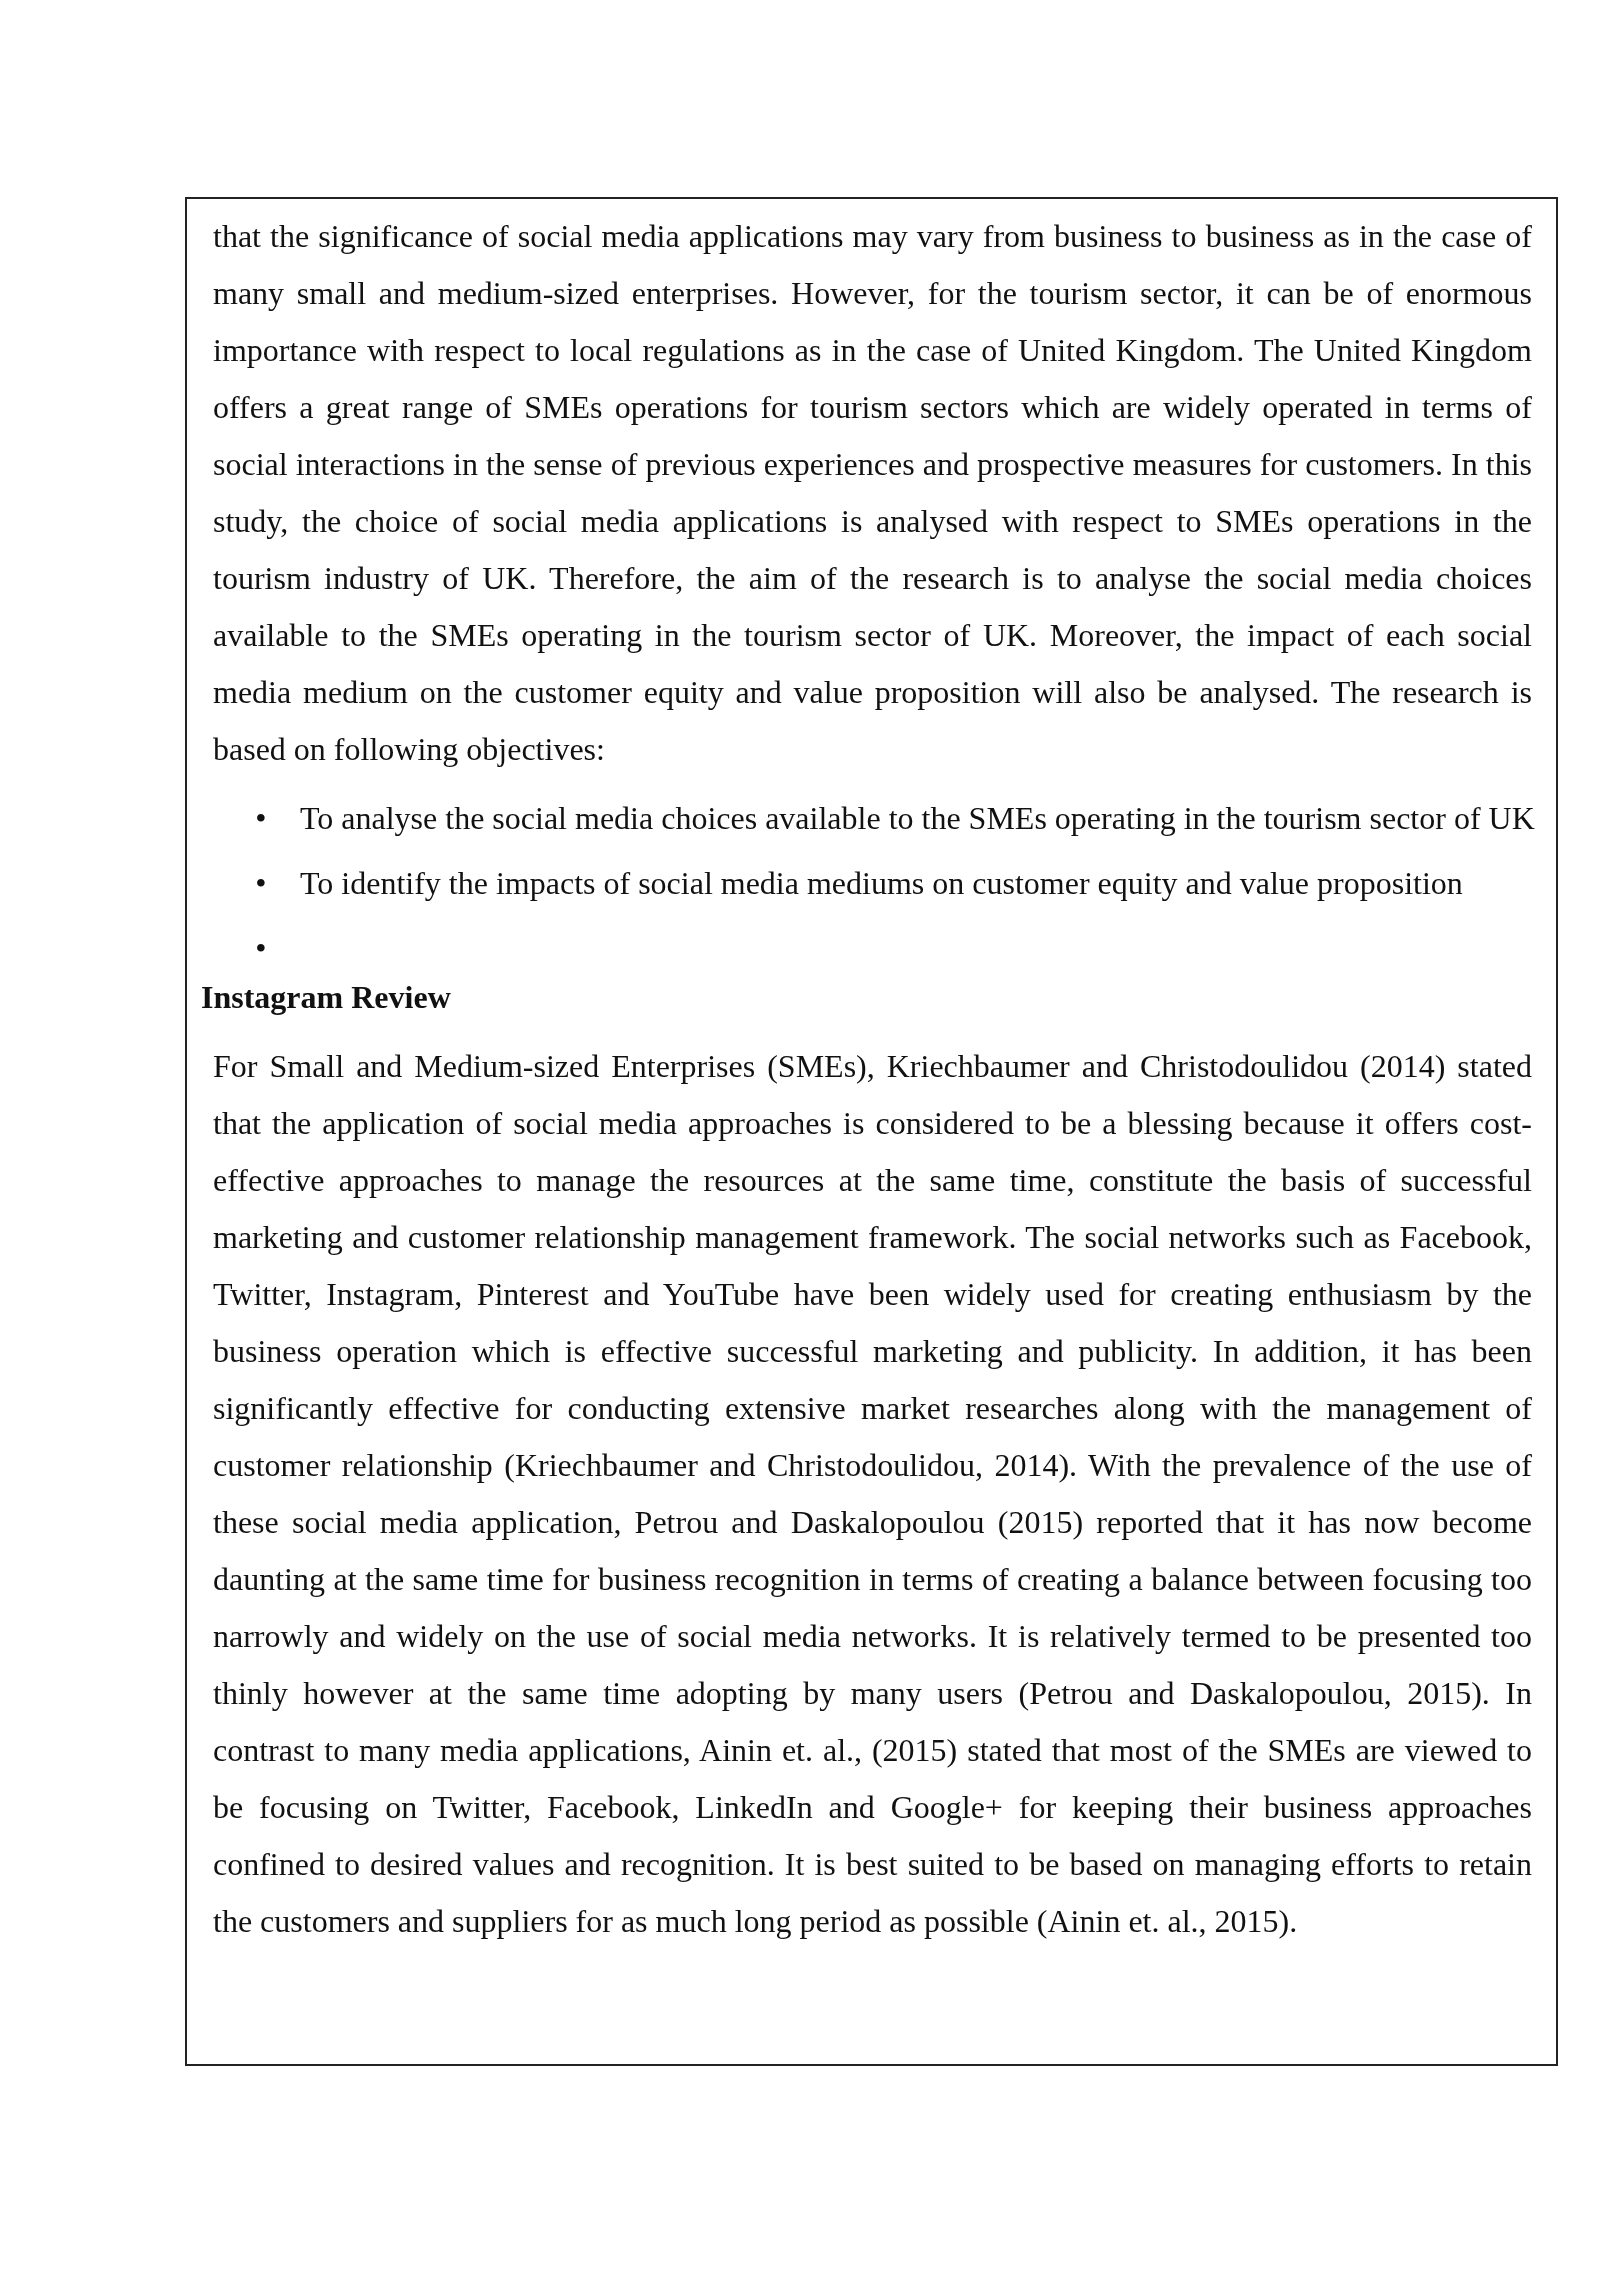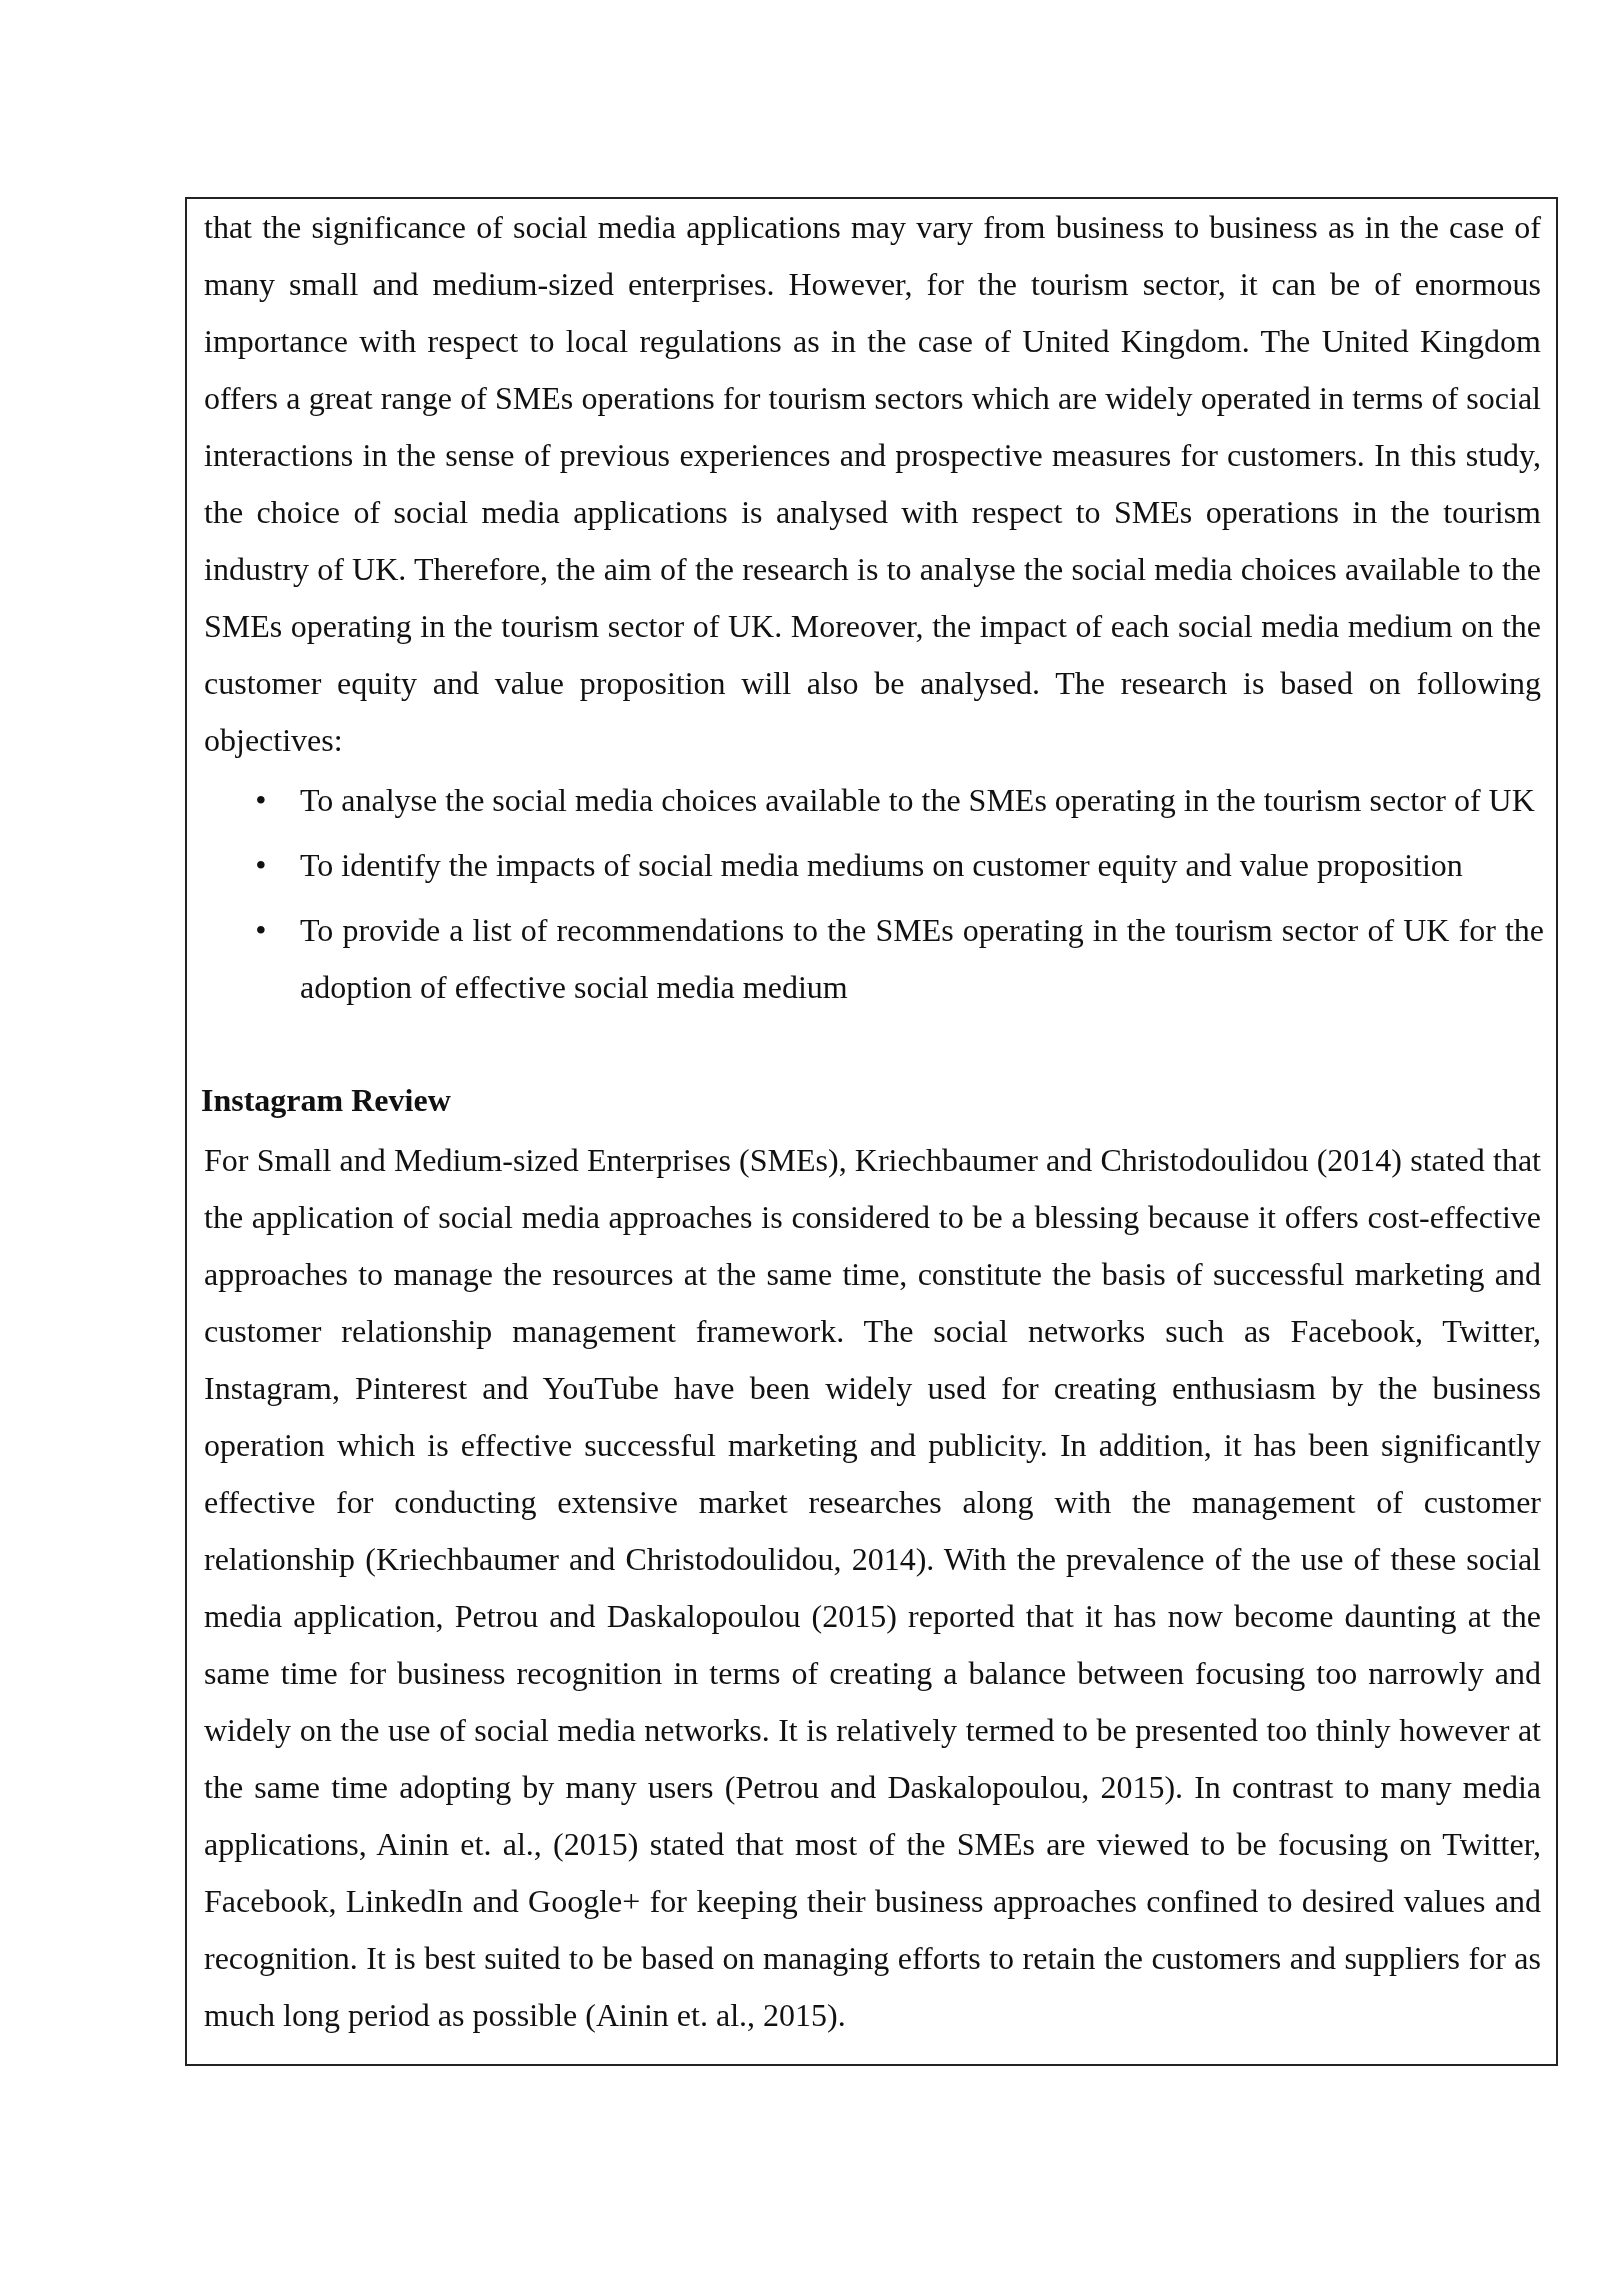--- a/index.html
+++ b/index.html
@@ -13,21 +13,21 @@
   }
   .content {
     position: absolute;
     left: 201px; top: 196px;
     width: 1343px;
     font-family: "Liberation Serif", serif;
     font-size: 32px;
     line-height: 57px;
     color: #111;
   }
-  .para { margin: 3px; text-align: justify; text-align-last: left; }
+  .para { margin: 12px; text-align: justify; text-align-last: left; }
   ul.objectives { list-style: none; margin: 2px 0 0 0; padding: 0; }
   ul.objectives li {
     position: relative;
     padding-left: 99px;
     text-align: justify;
     margin-bottom: 7.8px;
   }
   ul.objectives li .bullet {
     position: absolute; left: 54px; top: 0;
     width: 11.8px; text-align: center;
@@ -49,21 +49,20 @@
     <li>
       <span class="bullet">•</span>
       <span>To analyse the social media choices available to the SMEs operating in the tourism sector of UK</span>
     </li>
     <li>
       <span class="bullet">•</span>
       <span>To identify the impacts of social media mediums on customer equity and value proposition</span>
     </li>
     <li>
       <span class="bullet">•</span>
-      <span>To provide a list of recommendations to the SMEs operating in the tourism sector of UK for the adoption of effective social media medium</span>
     </li>
   </ul>
 
   <div class="spacer"></div>
 
   <h2 class="heading">Instagram Review</h2>
   <p class="para">For Small and Medium-sized Enterprises (SMEs), Kriechbaumer and Christodoulidou (2014) stated that the application of social media approaches is considered to be a blessing because it offers cost-effective approaches to manage the resources at the same time, constitute the basis of successful marketing and customer relationship management framework. The social networks such as Facebook, Twitter, Instagram, Pinterest and YouTube have been widely used for creating enthusiasm by the business operation which is effective successful marketing and publicity. In addition, it has been significantly effective for conducting extensive market researches along with the management of customer relationship (Kriechbaumer and Christodoulidou, 2014). With the prevalence of the use of these social media application, Petrou and Daskalopoulou (2015) reported that it has now become daunting at the same time for business recognition in terms of creating a balance between focusing too narrowly and widely on the use of social media networks. It is relatively termed to be presented too thinly however at the same time adopting by many users (Petrou and Daskalopoulou, 2015). In contrast to many media applications, Ainin et. al., (2015) stated that most of the SMEs are viewed to be focusing on Twitter, Facebook, LinkedIn and Google+ for keeping their business approaches confined to desired values and recognition. It is best suited to be based on managing efforts to retain the customers and suppliers for as much long period as possible (Ainin et. al., 2015).</p>
 </div>
 
 

